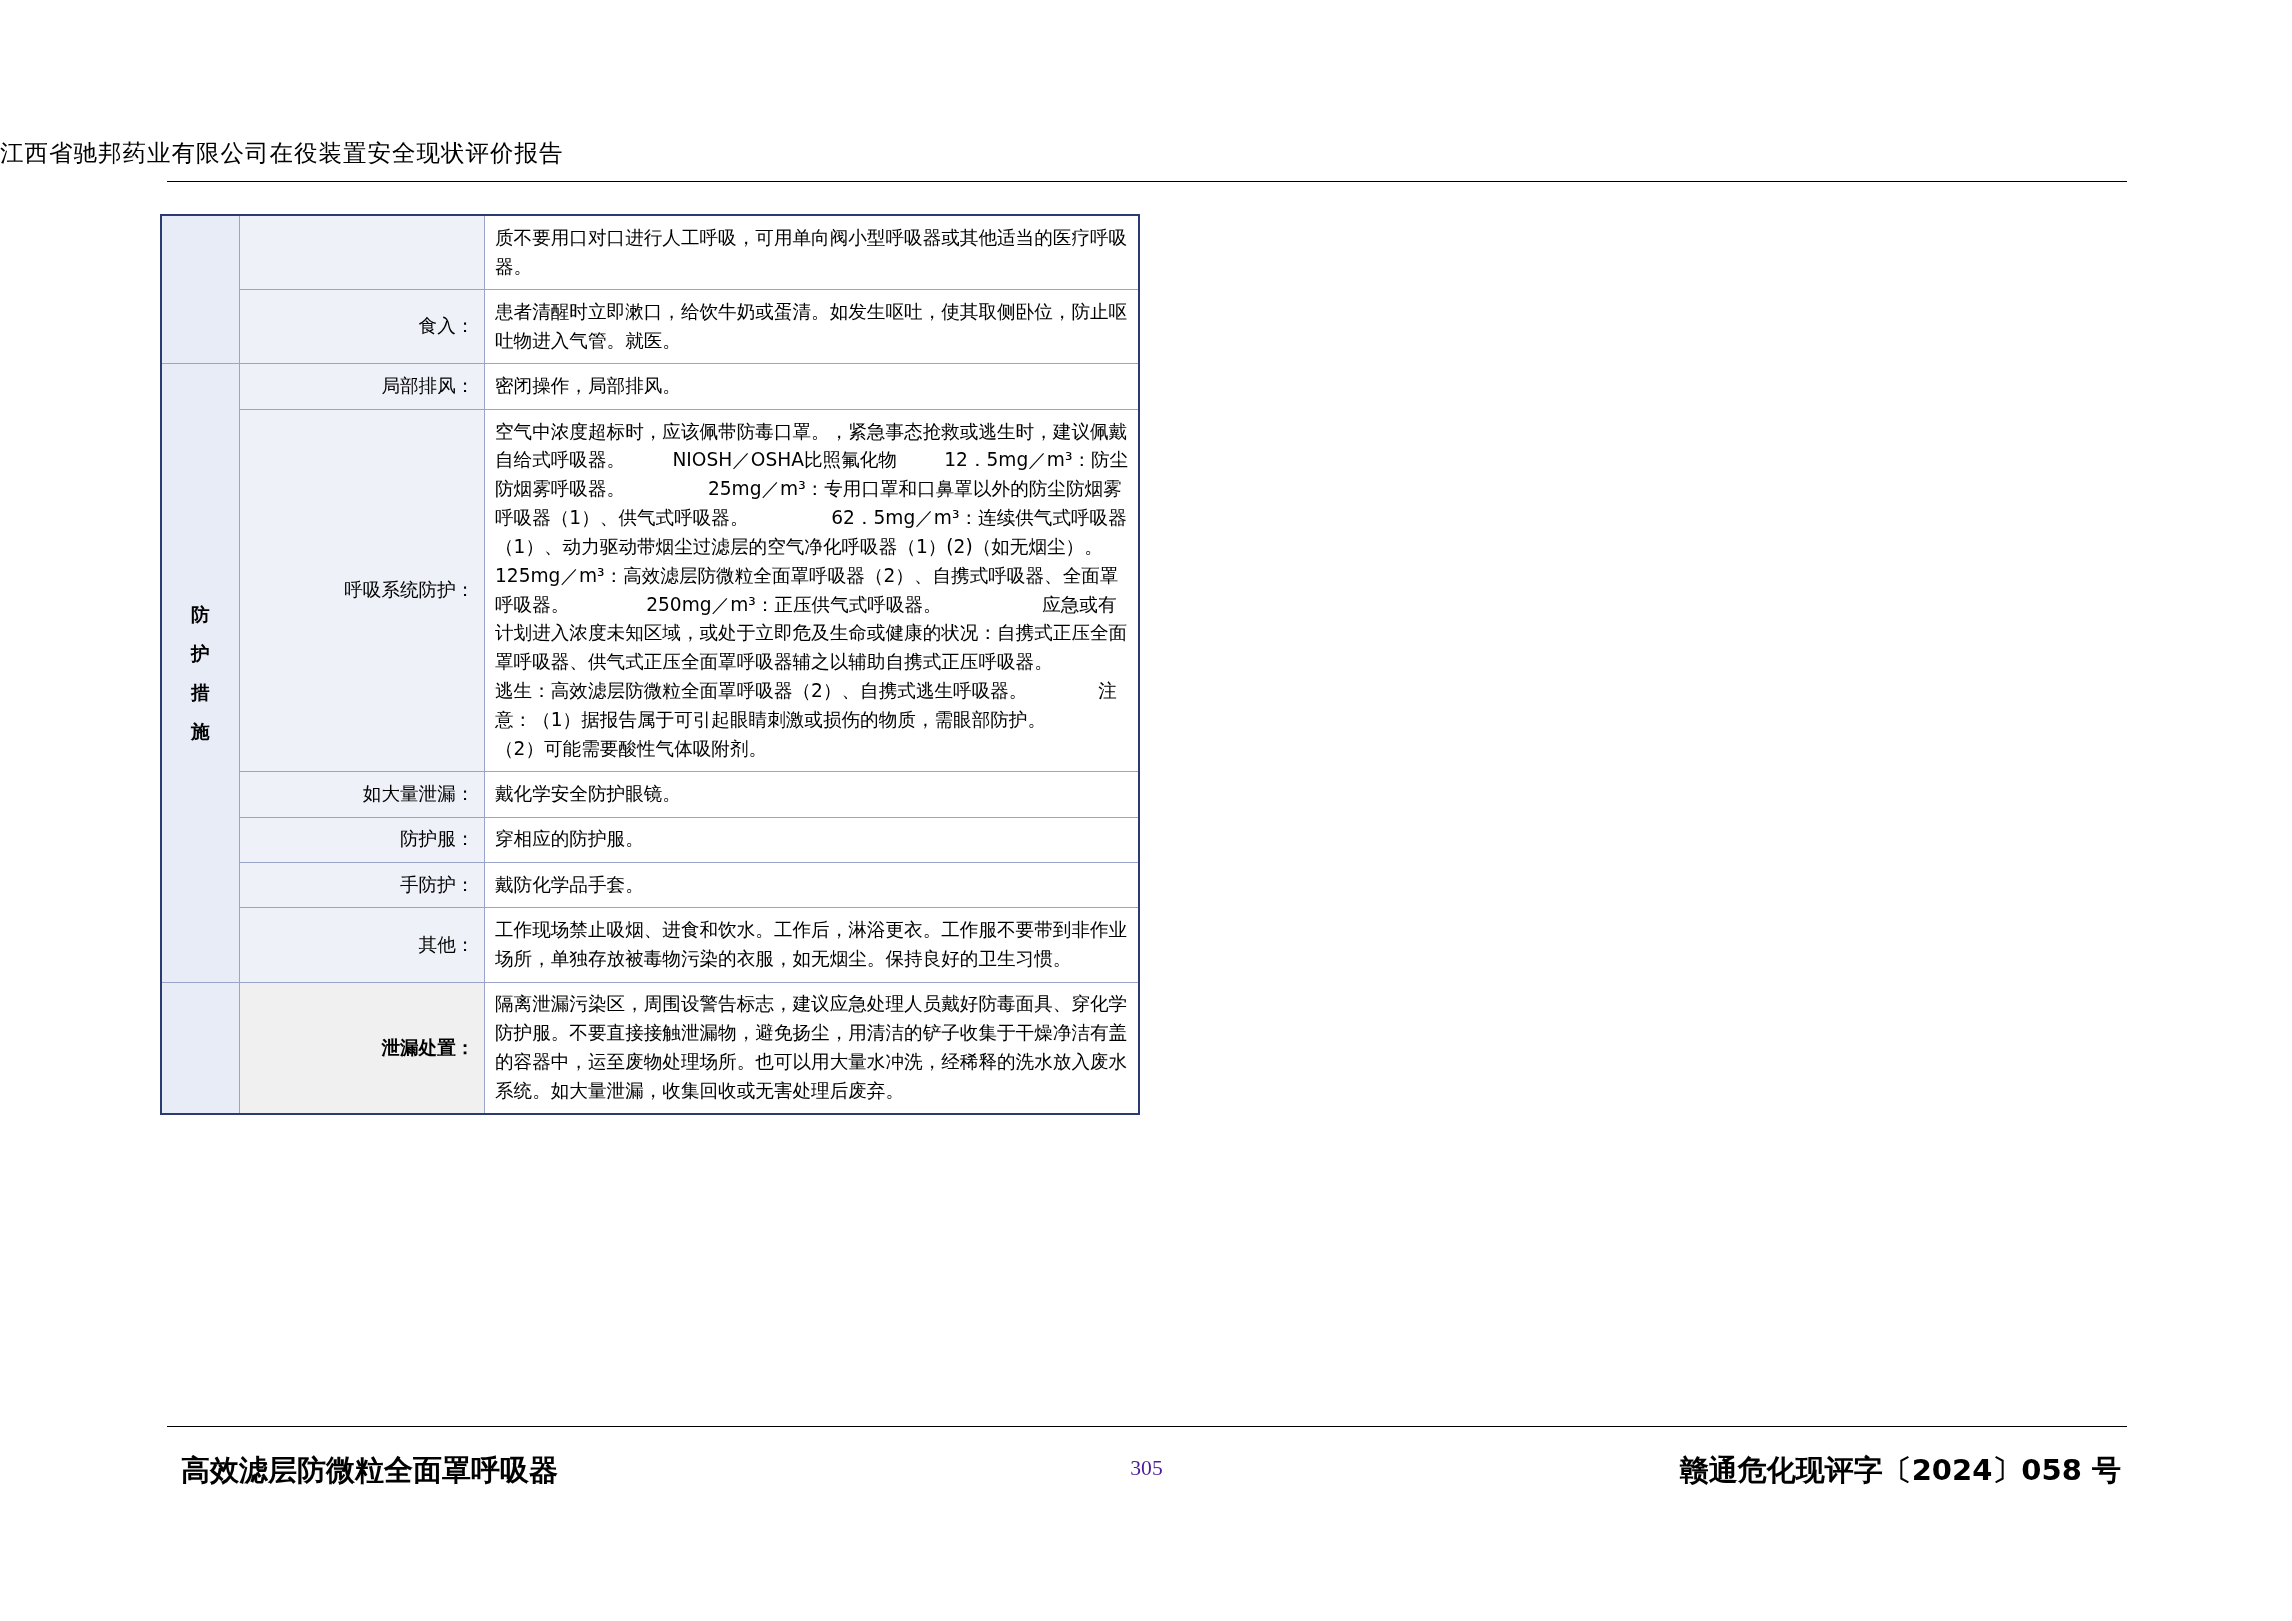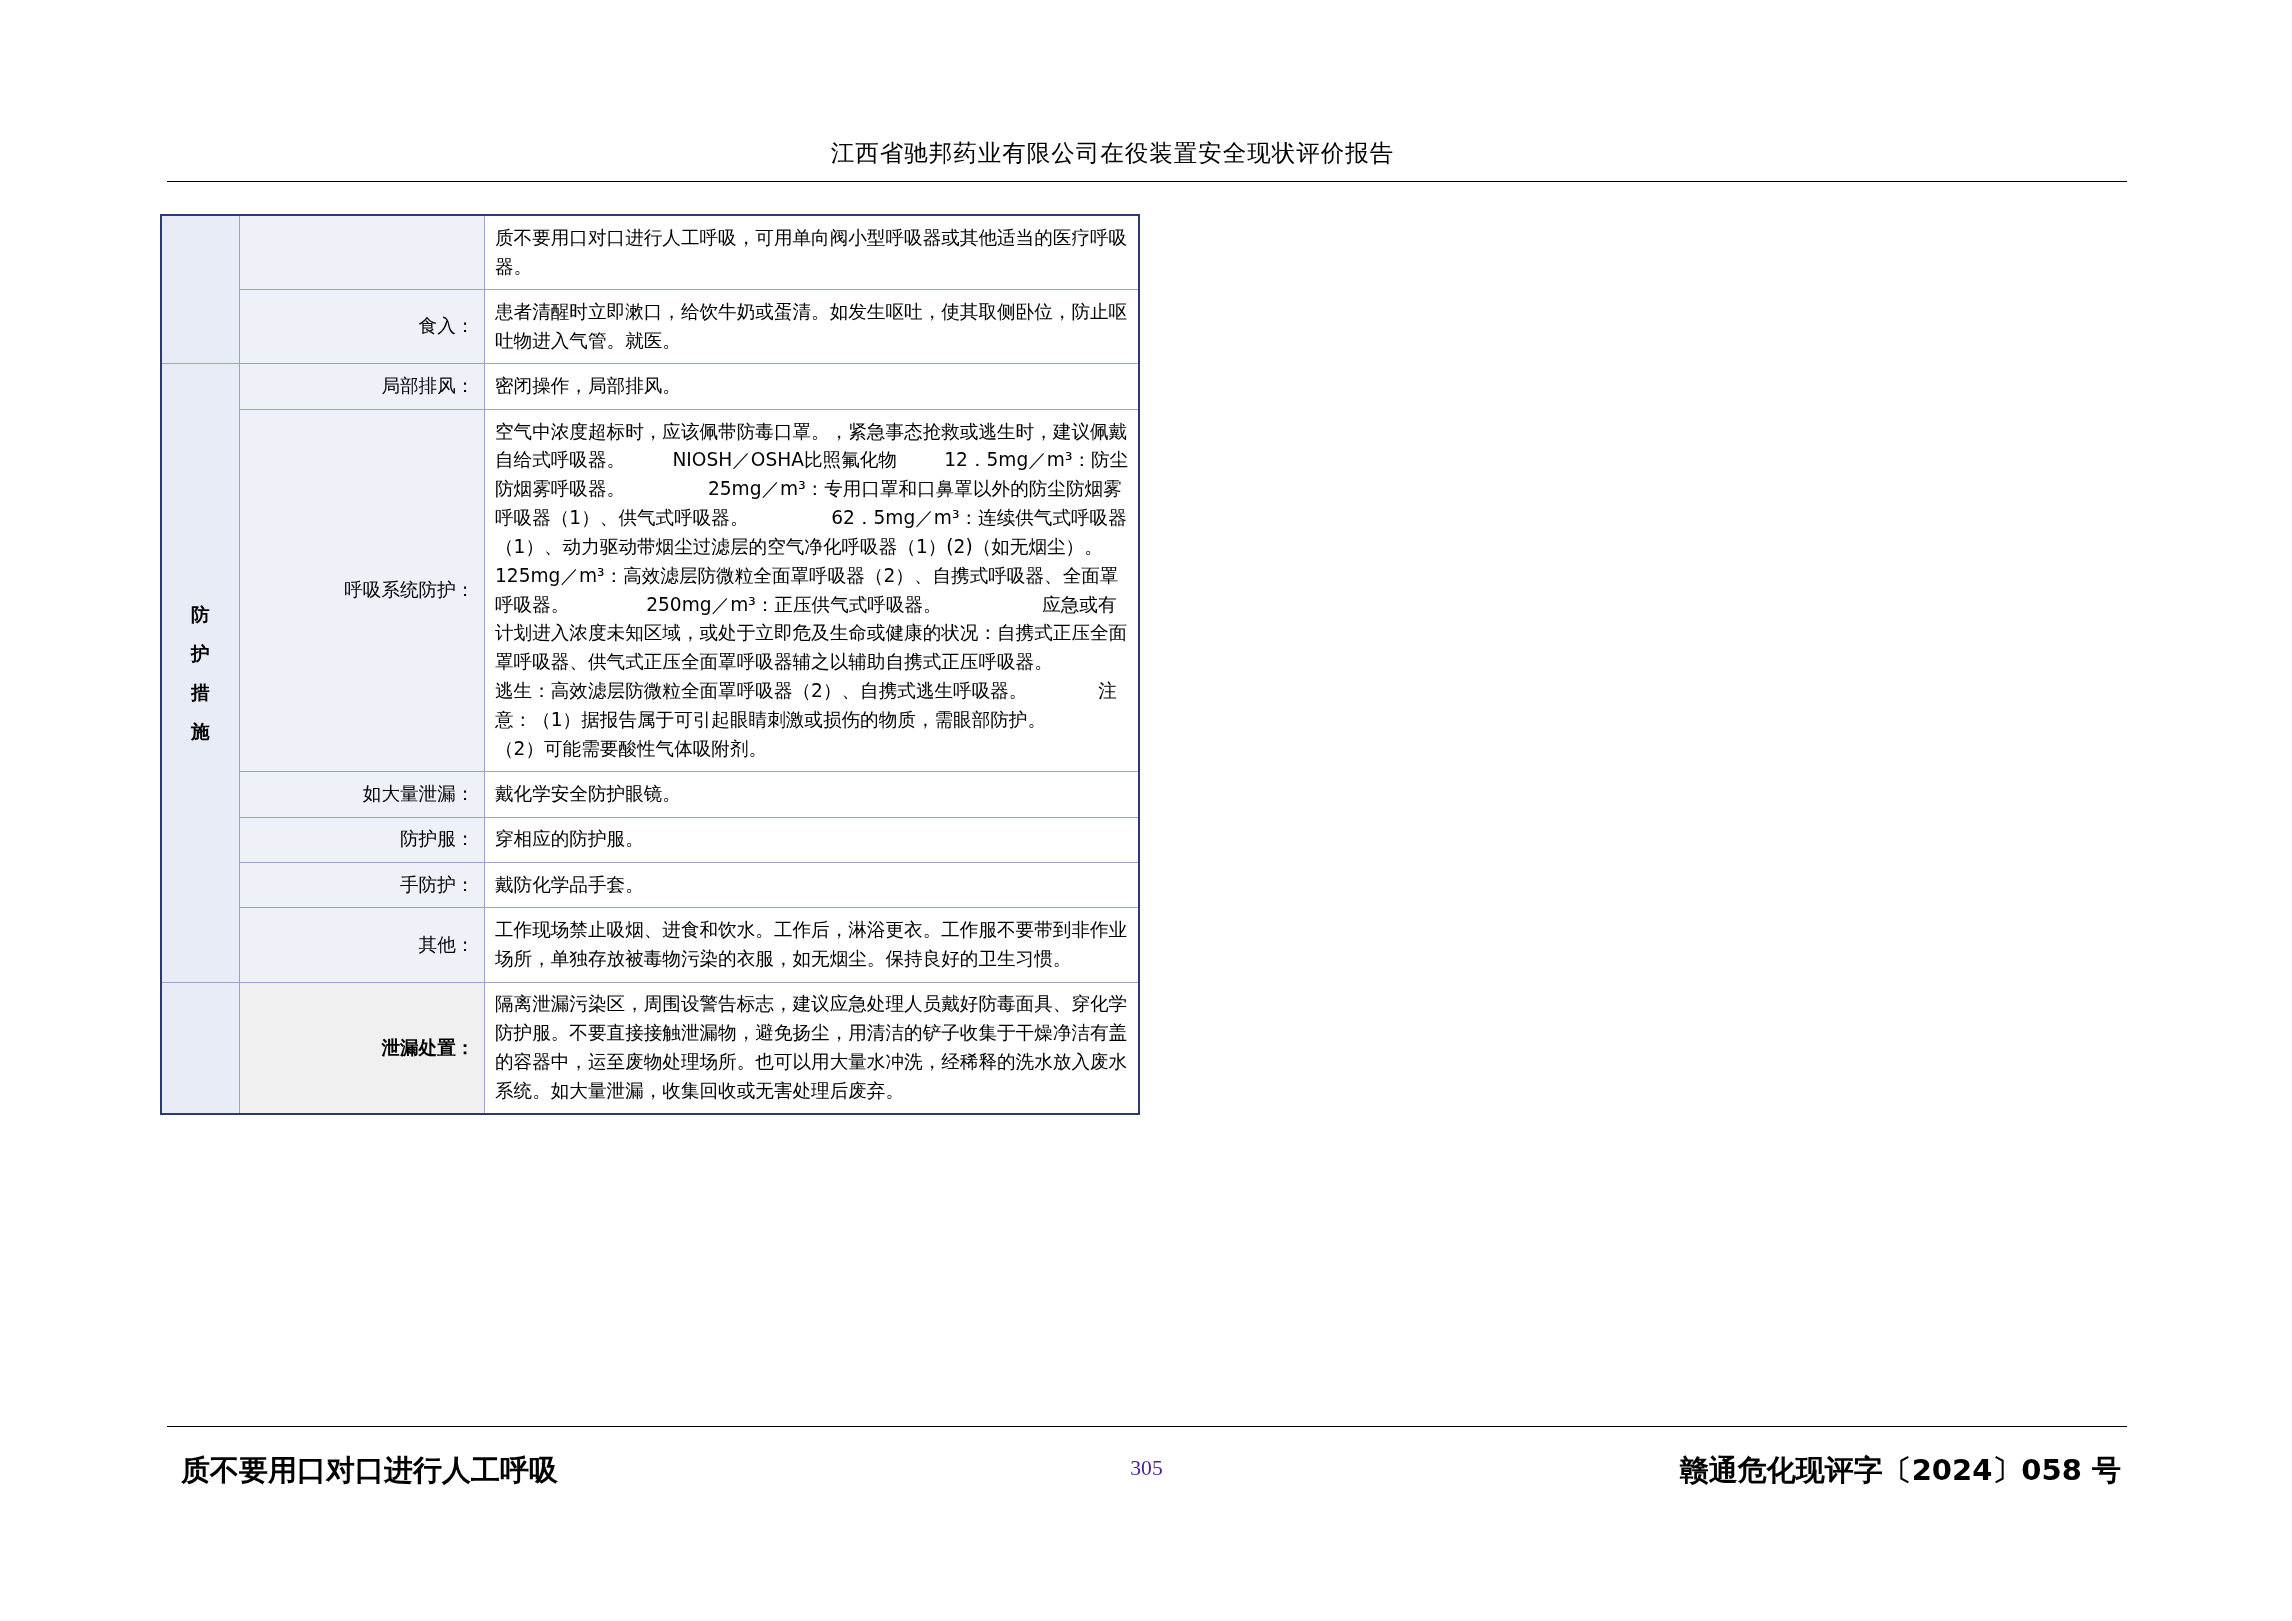--- a/index.html
+++ b/index.html
@@ -18,21 +18,21 @@
     height: 1621px;
     background: #ffffff;
     box-sizing: border-box;
     overflow: hidden;
   }
   .header {
     position: absolute;
     top: 137px;
     left: 0;
     width: 2225px;
-    text-align: center;
+    text-align: left;
     font-size: 23.5px;
     font-family: "DejaVu Sans", sans-serif;
     color: #000;
     letter-spacing: 1px;
   }
   .header-rule {
     position: absolute;
     top: 181px;
     left: 167px;
     width: 1960px;
@@ -196,18 +196,18 @@
         <tr>
           <td class="col-a blank-a2"></td>
           <td class="col-b grey">泄漏处置：</td>
           <td class="col-c">隔离泄漏污染区，周围设警告标志，建议应急处理人员戴好防毒面具、穿化学防护服。不要直接接触泄漏物，避免扬尘，用清洁的铲子收集于干燥净洁有盖的容器中，运至废物处理场所。也可以用大量水冲洗，经稀释的洗水放入废水系统。如大量泄漏，收集回收或无害处理后废弃。</td>
         </tr>
       </tbody>
     </table>
   </div>
 
   <div class="footer-rule"></div>
-  <div class="footer-left">质不要用口对口进行人工呼吸</div>
+  <div class="footer-left">高效滤层防微粒全面罩呼吸器</div>
   <div class="footer-center">305</div>
   <div class="footer-right">赣通危化现评字〔2024〕058 号</div>
 
 </div>
 
 
 </body></html>

